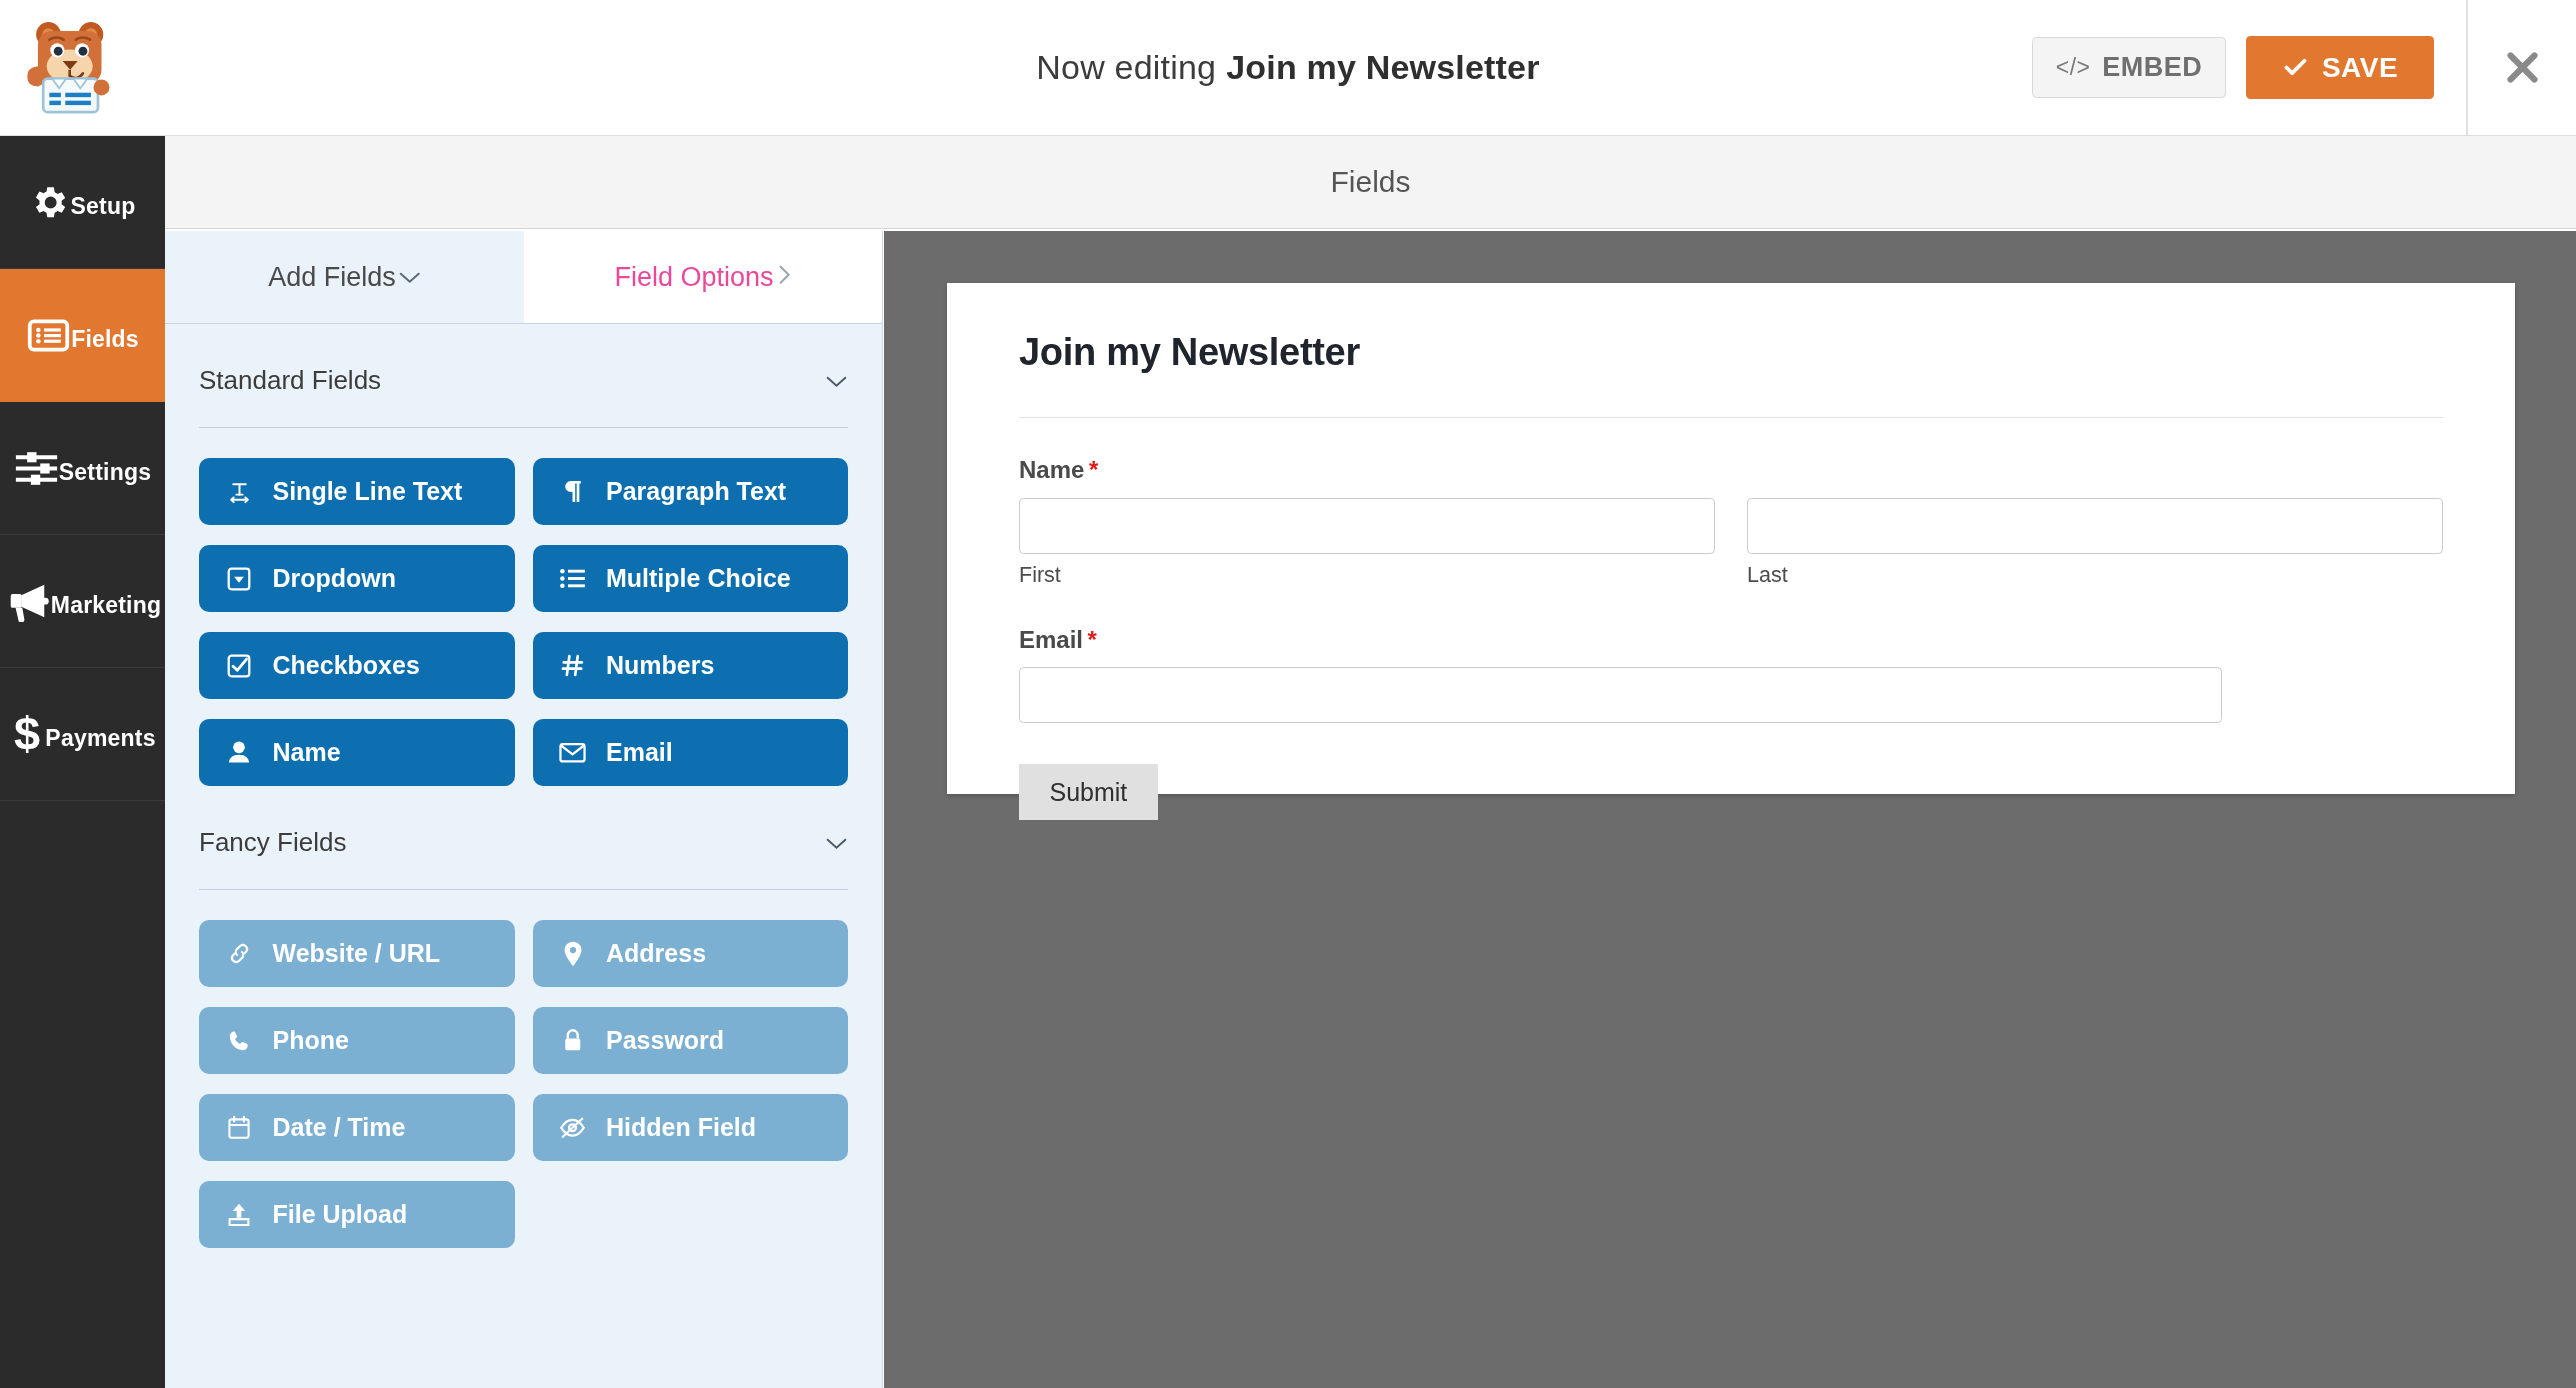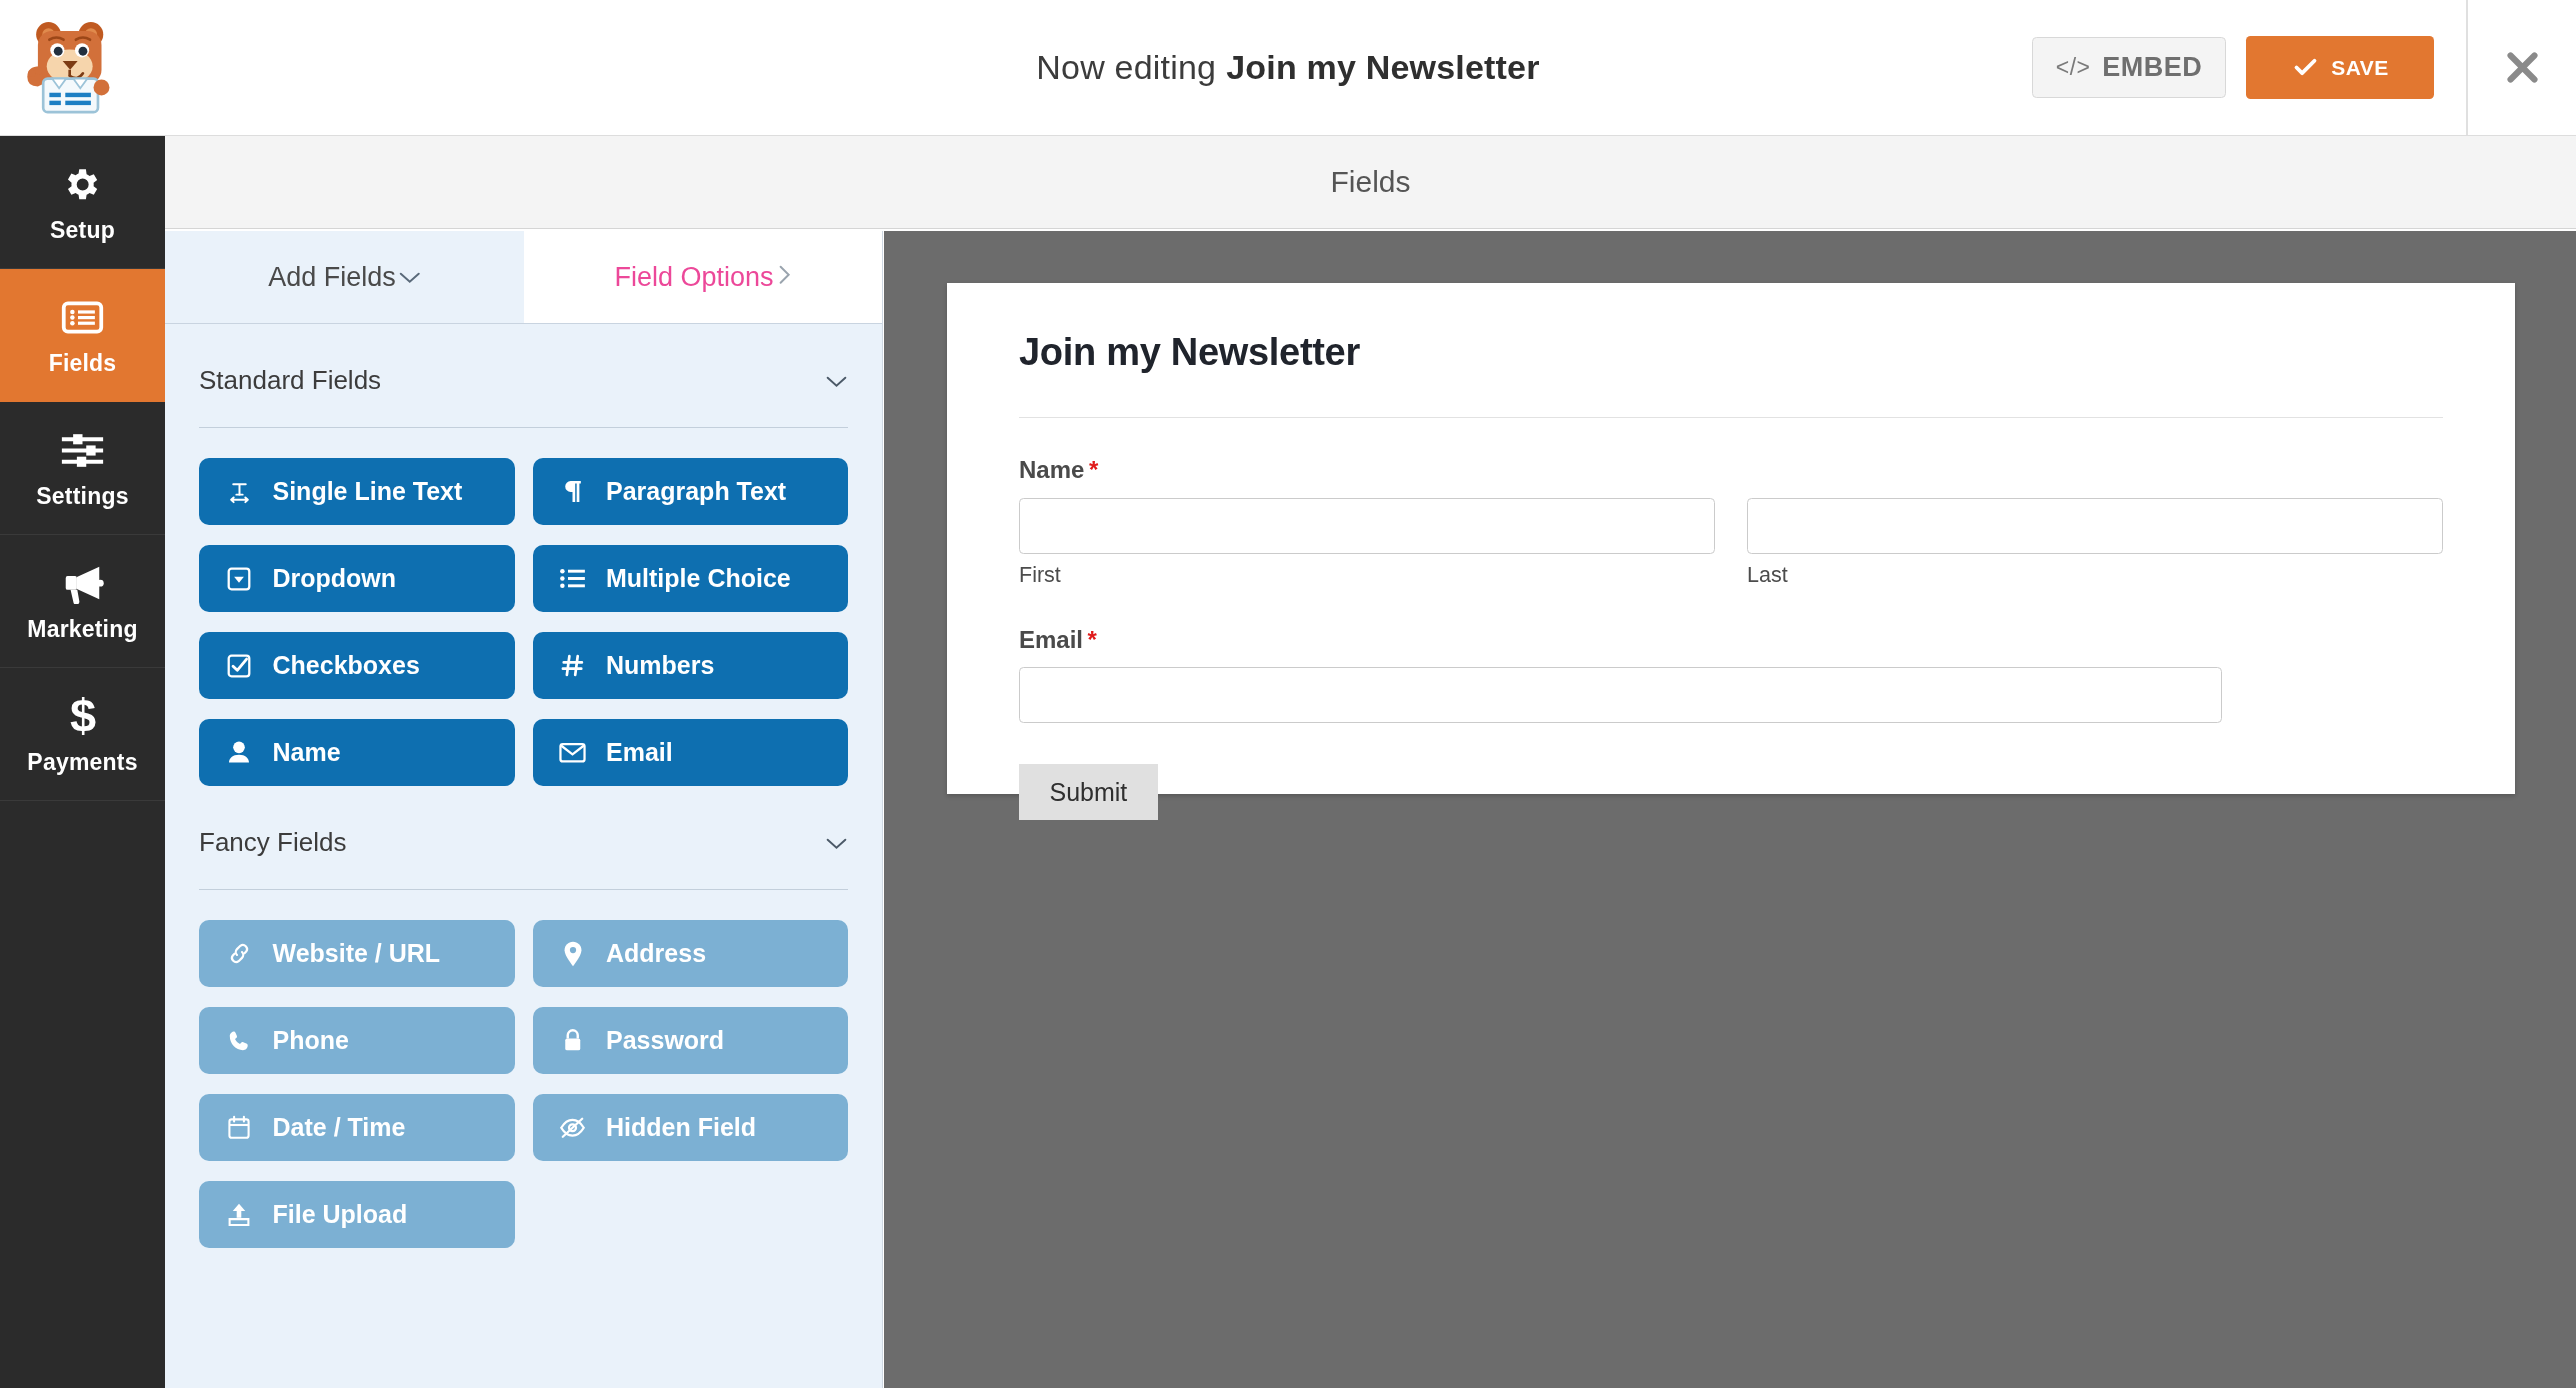--- a/index.html
+++ b/index.html
@@ -45,21 +45,21 @@
     padding: 0 23px;
     cursor: pointer;
   }
   .btn-embed .codeicon { font-size: 23px; font-weight: 400; color: #7a7a7a; }
   .btn-save {
     height: 63px; min-width: 188px;
     margin-left: 20px;
     background: #e27730;
     border: none; border-radius: 4.5px;
     color: #ffffff;
-    font-size: 21px; font-weight: bold; letter-spacing: 0.5px;
+    font-size: 28px; font-weight: bold; letter-spacing: 0.5px;
     display: flex; align-items: center; justify-content: center; gap: 12.6px;
     padding: 0 25px;
     cursor: pointer;
   }
   .topbar-divider {
     width: 1.8px; height: 135px; background: #e0e0e0;
     margin-left: 32px;
   }
   .btn-close {
     width: 108px; height: 135px;
@@ -69,21 +69,21 @@
   }
 
   
   .sidebar {
     position: absolute; left: 0; top: 136px;
     width: 165px; height: 1252px;
     background: #2b2b2b;
   }
   .side-item {
     height: 133px;
-    display: flex; flex-direction: column;
+    display: flex; 
     align-items: center; justify-content: center;
     color: #ffffff;
     border-bottom: 0.9px solid #3a3a3a;
     cursor: pointer;
   }
   .side-item.active { background: #e27730; border-bottom-color: #e27730; }
   .side-ico { height: 48px; display: flex; align-items: center; justify-content: center; }
   .side-label { font-size: 23px; font-weight: bold; margin-top: 9px; letter-spacing: 0.2px; }
 
   

